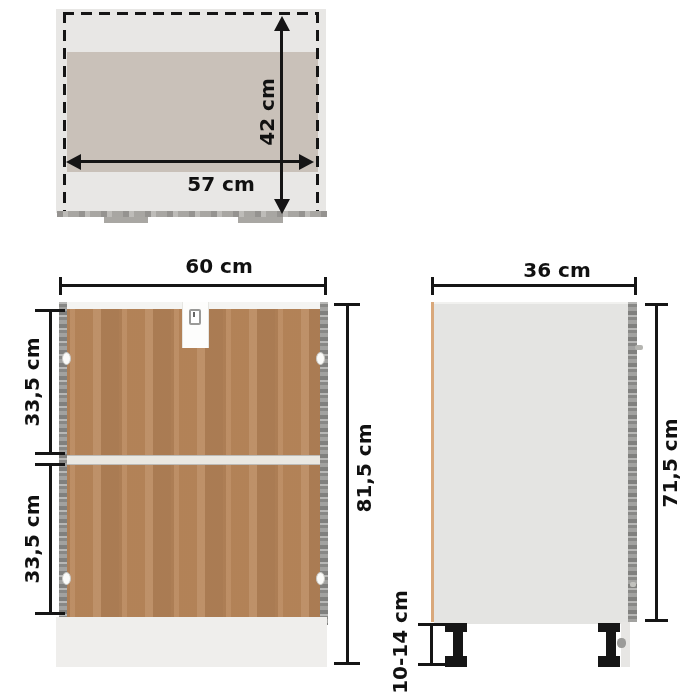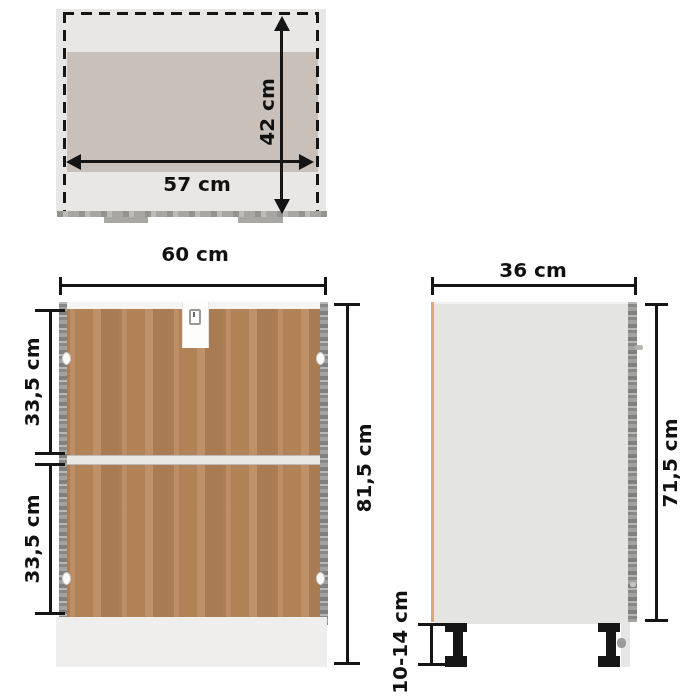--- a/index.html
+++ b/index.html
@@ -3,21 +3,21 @@
 <meta charset="utf-8">
 <style>
   html,body{margin:0;padding:0;background:#ffffff;}
   .scene{position:relative;width:700px;height:700px;background:#ffffff;overflow:hidden;
          font-family:"DejaVu Sans","Liberation Sans",sans-serif;}
   .abs{position:absolute;}
   .dim{position:absolute;background:#151515;}
   .dash-h{position:absolute;background:repeating-linear-gradient(90deg,#151515 0 11px,transparent 11px 18px);}
   .dash-v{position:absolute;background:repeating-linear-gradient(180deg,#151515 0 11px,transparent 11px 18px);}
   .lbl{position:absolute;font-weight:bold;font-size:20px;color:#111;white-space:nowrap;line-height:1;}
-  .lbl-h{transform:translate(-50%,-50%);}
+  .lbl-h{transform:translate(-50%,-50%);margin-left:24px;}
   .lbl-v{transform:translate(-50%,-50%) rotate(-90deg);}
   .tri{position:absolute;width:0;height:0;}
   .tri-left{border-top:8px solid transparent;border-bottom:8px solid transparent;border-right:15px solid #151515;}
   .tri-right{border-top:8px solid transparent;border-bottom:8px solid transparent;border-left:15px solid #151515;}
   .tri-up{border-left:8px solid transparent;border-right:8px solid transparent;border-bottom:15px solid #151515;}
   .tri-down{border-left:8px solid transparent;border-right:8px solid transparent;border-top:15px solid #151515;}
   .tex-gray{background-color:#9c9c9a;background-image:repeating-linear-gradient(180deg,
       rgba(255,255,255,.28) 0 2px,rgba(0,0,0,.13) 2px 5px,rgba(255,255,255,.06) 5px 9px,rgba(0,0,0,.18) 9px 13px);}
   .tex-brown{background-color:#b8865a;background-image:repeating-linear-gradient(90deg,
       rgba(0,0,0,.06) 0 3px,rgba(255,255,255,.07) 3px 8px,rgba(0,0,0,.03) 8px 26px,
@@ -47,21 +47,21 @@
     <div class="lbl lbl-h" style="left:197px;top:184px;">57 cm</div>
 
     <div class="dim" style="left:280px;top:28px;width:3px;height:174px;"></div>
     <div class="tri tri-up" style="left:274px;top:16px;"></div>
     <div class="tri tri-down" style="left:274px;top:199px;"></div>
     <div class="lbl lbl-v" style="left:267px;top:112px;">42 cm</div>
   </div>
 
   <div>
 
-    <div class="lbl lbl-h" style="left:195px;top:254px;">60 cm</div>
+    <div class="lbl lbl-h" style="left:195px;top:266px;">60 cm</div>
     <div class="dim" style="left:59px;top:284px;width:268px;height:3px;"></div>
     <div class="dim" style="left:59px;top:277px;width:3px;height:18px;"></div>
     <div class="dim" style="left:324px;top:277px;width:3px;height:18px;"></div>
 
     <div class="abs" style="left:59px;top:302px;width:269px;height:7px;background:#f4f4f2;border-bottom:1px solid #d5d3cf;"></div>
     <div class="abs tex-brown" style="left:67px;top:309px;width:253px;height:308px;"></div>
     <div class="abs tex-gray" style="left:59px;top:302px;width:8px;height:323px;"></div>
     <div class="abs tex-gray" style="left:320px;top:302px;width:8px;height:323px;"></div>
     <div class="abs" style="left:67px;top:455px;width:253px;height:8px;background:#eae8e2;border-top:1px solid #bdbbb7;border-bottom:1px solid #bdbbb7;"></div>
     <div class="abs" style="left:56px;top:617px;width:271px;height:50px;background:#efeeec;"></div>

